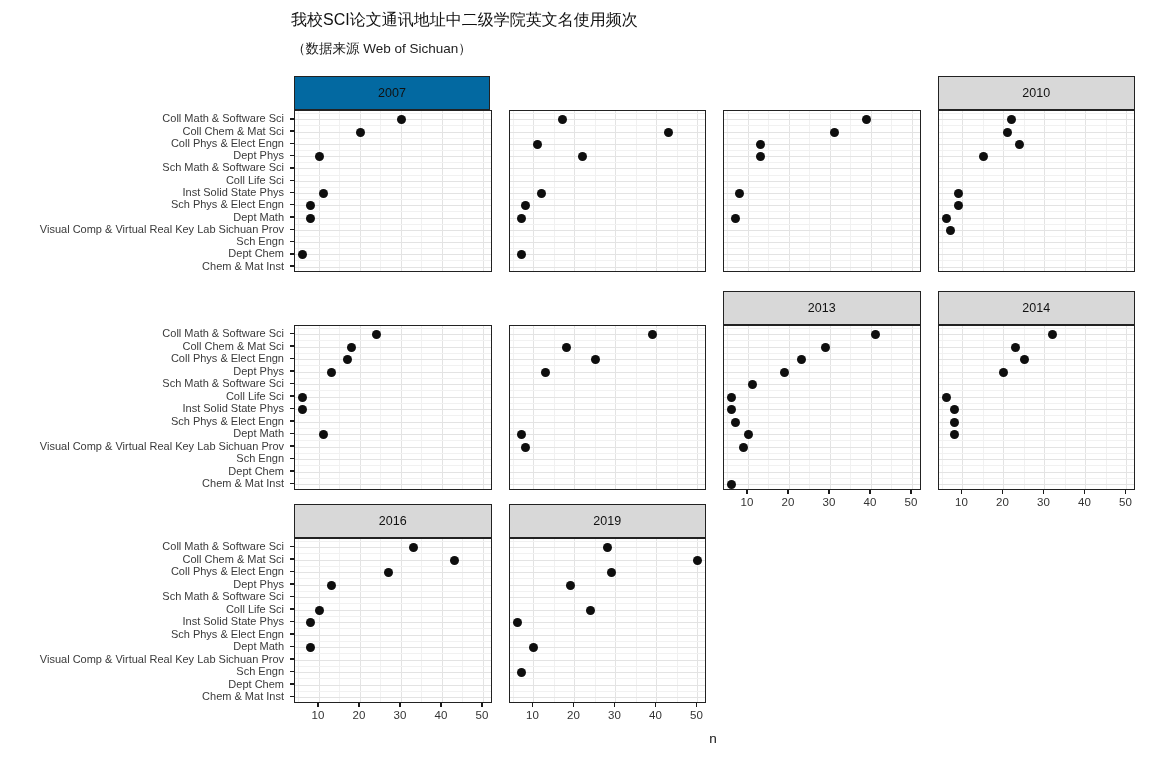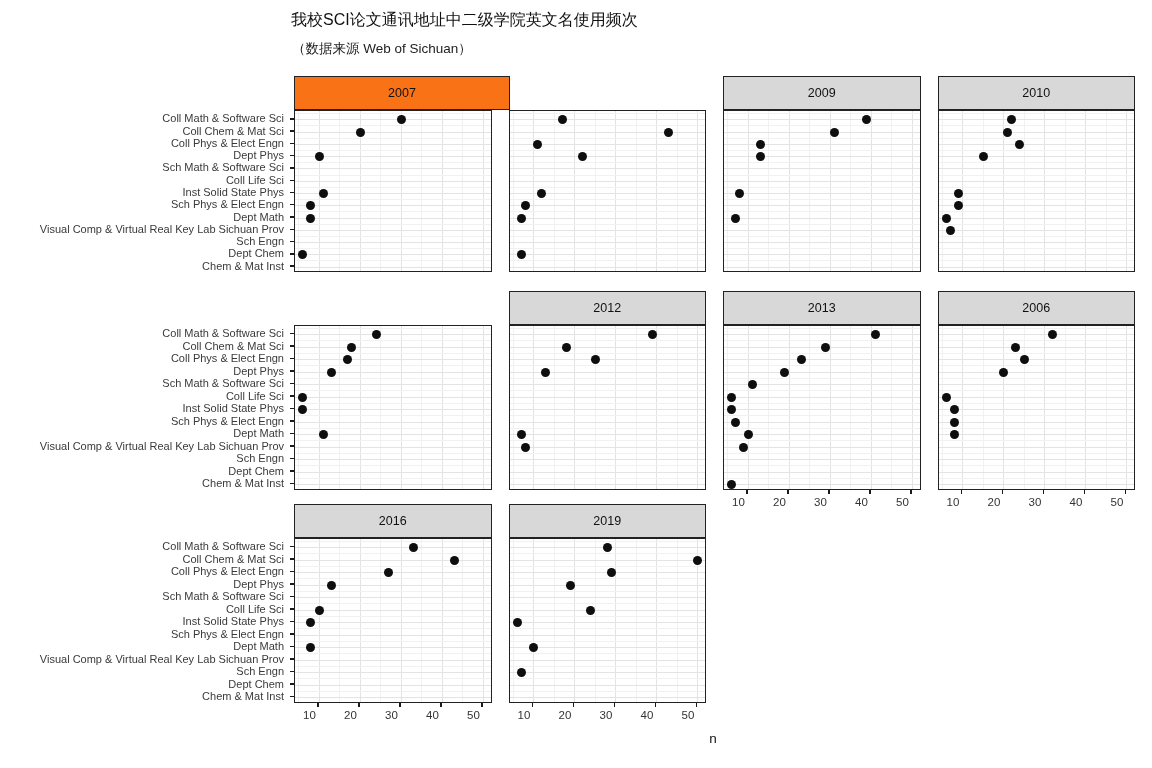--- a/index.html
+++ b/index.html
@@ -10,21 +10,21 @@
   .xlabel   { position:absolute; left:663px; top:731px; width:100px; text-align:center; font-size:13.5px; color:#111; }
   #chart-root { position:absolute; left:0; top:0; width:1152px; height:768px; }
   .strip { position:absolute; box-sizing:border-box; border:1.4px solid #222;
            display:flex; align-items:center; justify-content:center;
            font-size:12.5px; color:#141414; }
   .panel { position:absolute; box-sizing:border-box; border:1.4px solid #222; overflow:hidden; }
   .gl    { position:absolute; }
   .dot   { position:absolute; width:9px; height:9px; border-radius:50%; }
   .ylab  { position:absolute; left:0; width:284px; text-align:right; font-size:11px;
            line-height:13px; color:#3a3a3a; white-space:nowrap; }
-  .xticklab { position:absolute; width:30px; font-size:11.5px; color:#333; }
+  .xticklab { position:absolute; width:30px; text-align:center; font-size:11.5px; color:#333; }
   .tick  { position:absolute; background:#1a1a1a; }
 </style>
 </head>
 <body>
 
 <div class="figure">
   <div class="title">我校SCI论文通讯地址中二级学院英文名使用频次</div>
   <div class="subtitle">（数据来源 Web of Sichuan）</div>
   <div id="chart-root">
       <div class="ylab" style="top: 112.336px;">Coll Math &amp; Software Sci</div>
@@ -98,21 +98,21 @@
       <div class="ylab" style="top: 640px;">Dept Math</div>
       <div class="tick" style="left: 289.5px; top: 645.8px; width: 4.5px; height: 1.4px;"></div>
       <div class="ylab" style="top: 652.5px;">Visual Comp &amp; Virtual Real Key Lab Sichuan Prov</div>
       <div class="tick" style="left: 289.5px; top: 658.3px; width: 4.5px; height: 1.4px;"></div>
       <div class="ylab" style="top: 665px;">Sch Engn</div>
       <div class="tick" style="left: 289.5px; top: 670.8px; width: 4.5px; height: 1.4px;"></div>
       <div class="ylab" style="top: 677.5px;">Dept Chem</div>
       <div class="tick" style="left: 289.5px; top: 683.3px; width: 4.5px; height: 1.4px;"></div>
       <div class="ylab" style="top: 690px;">Chem &amp; Mat Inst</div>
       <div class="tick" style="left: 289.5px; top: 695.8px; width: 4.5px; height: 1.4px;"></div>
-      <div class="strip" style="left: 294px; top: 76px; width: 216px; height: 34px; background: #f97316; color: rgb(17, 17, 17);">
+      <div class="strip" style="left: 294px; top: 76px; width: 196px; height: 34px; background: #0369a1; color: rgb(17, 17, 17);">
         <span>2007</span>
       </div>
       <div class="panel" style="left: 294px; top: 110px; width: 197.5px; height: 162px; background: rgb(255, 255, 255); border-color: rgb(34, 34, 34);">
         <div class="gl" style="left: 3px; top: 0px; width: 1px; height: 162px; background: rgb(241, 241, 241);"></div>
         <div class="gl" style="left: 44px; top: 0px; width: 1px; height: 162px; background: rgb(241, 241, 241);"></div>
         <div class="gl" style="left: 85px; top: 0px; width: 1px; height: 162px; background: rgb(241, 241, 241);"></div>
         <div class="gl" style="left: 126px; top: 0px; width: 1px; height: 162px; background: rgb(241, 241, 241);"></div>
         <div class="gl" style="left: 167px; top: 0px; width: 1px; height: 162px; background: rgb(241, 241, 241);"></div>
         <div class="gl" style="left: 23.5px; top: 0px; width: 1px; height: 162px; background: rgb(227, 227, 227);"></div>
         <div class="gl" style="left: 64.5px; top: 0px; width: 1px; height: 162px; background: rgb(227, 227, 227);"></div>
@@ -192,23 +192,20 @@
         <div class="gl" style="left: 0px; top: 155.609px; width: 197.5px; height: 1px; background: rgb(227, 227, 227);"></div>
         <div class="dot" style="left: 48.2px; top: 4.33636px; background: rgb(14, 14, 14);"></div>
         <div class="dot" style="left: 154.8px; top: 16.6091px; background: rgb(14, 14, 14);"></div>
         <div class="dot" style="left: 23.6px; top: 28.8818px; background: rgb(14, 14, 14);"></div>
         <div class="dot" style="left: 68.7px; top: 41.1545px; background: rgb(14, 14, 14);"></div>
         <div class="dot" style="left: 27.7px; top: 77.9727px; background: rgb(14, 14, 14);"></div>
         <div class="dot" style="left: 11.3px; top: 90.2455px; background: rgb(14, 14, 14);"></div>
         <div class="dot" style="left: 7.2px; top: 102.518px; background: rgb(14, 14, 14);"></div>
         <div class="dot" style="left: 7.2px; top: 139.336px; background: rgb(14, 14, 14);"></div>
       </div>
-      <div class="strip" style="left: 723px; top: 76px; width: 197.5px; height: 34px; background: rgb(216, 216, 216); color: rgb(17, 17, 17);">
-        <span>2009</span>
-      </div>
       <div class="panel" style="left: 723px; top: 110px; width: 197.5px; height: 162px; background: rgb(255, 255, 255); border-color: rgb(34, 34, 34);">
         <div class="gl" style="left: 3px; top: 0px; width: 1px; height: 162px; background: rgb(241, 241, 241);"></div>
         <div class="gl" style="left: 44px; top: 0px; width: 1px; height: 162px; background: rgb(241, 241, 241);"></div>
         <div class="gl" style="left: 85px; top: 0px; width: 1px; height: 162px; background: rgb(241, 241, 241);"></div>
         <div class="gl" style="left: 126px; top: 0px; width: 1px; height: 162px; background: rgb(241, 241, 241);"></div>
         <div class="gl" style="left: 167px; top: 0px; width: 1px; height: 162px; background: rgb(241, 241, 241);"></div>
         <div class="gl" style="left: 23.5px; top: 0px; width: 1px; height: 162px; background: rgb(227, 227, 227);"></div>
         <div class="gl" style="left: 64.5px; top: 0px; width: 1px; height: 162px; background: rgb(227, 227, 227);"></div>
         <div class="gl" style="left: 105.5px; top: 0px; width: 1px; height: 162px; background: rgb(227, 227, 227);"></div>
         <div class="gl" style="left: 146.5px; top: 0px; width: 1px; height: 162px; background: rgb(227, 227, 227);"></div>
@@ -332,23 +329,20 @@
         <div class="gl" style="left: 0px; top: 146px; width: 197.5px; height: 1px; background: rgb(227, 227, 227);"></div>
         <div class="gl" style="left: 0px; top: 152.25px; width: 197.5px; height: 1px; background: rgb(241, 241, 241);"></div>
         <div class="gl" style="left: 0px; top: 158.5px; width: 197.5px; height: 1px; background: rgb(227, 227, 227);"></div>
         <div class="dot" style="left: 76.9px; top: 4.5px; background: rgb(14, 14, 14);"></div>
         <div class="dot" style="left: 52.3px; top: 17px; background: rgb(14, 14, 14);"></div>
         <div class="dot" style="left: 48.2px; top: 29.5px; background: rgb(14, 14, 14);"></div>
         <div class="dot" style="left: 31.8px; top: 42px; background: rgb(14, 14, 14);"></div>
         <div class="dot" style="left: 3.1px; top: 67px; background: rgb(14, 14, 14);"></div>
         <div class="dot" style="left: 3.1px; top: 79.5px; background: rgb(14, 14, 14);"></div>
         <div class="dot" style="left: 23.6px; top: 104.5px; background: rgb(14, 14, 14);"></div>
-      </div>
-      <div class="strip" style="left: 508.5px; top: 290.5px; width: 197.5px; height: 34px; background: rgb(216, 216, 216); color: rgb(17, 17, 17);">
-        <span>2012</span>
       </div>
       <div class="panel" style="left: 508.5px; top: 324.5px; width: 197.5px; height: 165px; background: rgb(255, 255, 255); border-color: rgb(34, 34, 34);">
         <div class="gl" style="left: 3px; top: 0px; width: 1px; height: 165px; background: rgb(241, 241, 241);"></div>
         <div class="gl" style="left: 44px; top: 0px; width: 1px; height: 165px; background: rgb(241, 241, 241);"></div>
         <div class="gl" style="left: 85px; top: 0px; width: 1px; height: 165px; background: rgb(241, 241, 241);"></div>
         <div class="gl" style="left: 126px; top: 0px; width: 1px; height: 165px; background: rgb(241, 241, 241);"></div>
         <div class="gl" style="left: 167px; top: 0px; width: 1px; height: 165px; background: rgb(241, 241, 241);"></div>
         <div class="gl" style="left: 23.5px; top: 0px; width: 1px; height: 165px; background: rgb(227, 227, 227);"></div>
         <div class="gl" style="left: 64.5px; top: 0px; width: 1px; height: 165px; background: rgb(227, 227, 227);"></div>
         <div class="gl" style="left: 105.5px; top: 0px; width: 1px; height: 165px; background: rgb(227, 227, 227);"></div>
@@ -443,21 +437,21 @@
       <div class="xticklab" style="left: 732px; top: 495.5px;">10</div>
       <div class="tick" style="left: 787.3px; top: 489.5px; width: 1.4px; height: 4.5px;"></div>
       <div class="xticklab" style="left: 773px; top: 495.5px;">20</div>
       <div class="tick" style="left: 828.3px; top: 489.5px; width: 1.4px; height: 4.5px;"></div>
       <div class="xticklab" style="left: 814px; top: 495.5px;">30</div>
       <div class="tick" style="left: 869.3px; top: 489.5px; width: 1.4px; height: 4.5px;"></div>
       <div class="xticklab" style="left: 855px; top: 495.5px;">40</div>
       <div class="tick" style="left: 910.3px; top: 489.5px; width: 1.4px; height: 4.5px;"></div>
       <div class="xticklab" style="left: 896px; top: 495.5px;">50</div>
       <div class="strip" style="left: 937.5px; top: 290.5px; width: 197.5px; height: 34px; background: rgb(216, 216, 216); color: rgb(17, 17, 17);">
-        <span>2006</span>
+        <span>2014</span>
       </div>
       <div class="panel" style="left: 937.5px; top: 324.5px; width: 197.5px; height: 165px; background: rgb(255, 255, 255); border-color: rgb(34, 34, 34);">
         <div class="gl" style="left: 3px; top: 0px; width: 1px; height: 165px; background: rgb(241, 241, 241);"></div>
         <div class="gl" style="left: 44px; top: 0px; width: 1px; height: 165px; background: rgb(241, 241, 241);"></div>
         <div class="gl" style="left: 85px; top: 0px; width: 1px; height: 165px; background: rgb(241, 241, 241);"></div>
         <div class="gl" style="left: 126px; top: 0px; width: 1px; height: 165px; background: rgb(241, 241, 241);"></div>
         <div class="gl" style="left: 167px; top: 0px; width: 1px; height: 165px; background: rgb(241, 241, 241);"></div>
         <div class="gl" style="left: 23.5px; top: 0px; width: 1px; height: 165px; background: rgb(227, 227, 227);"></div>
         <div class="gl" style="left: 64.5px; top: 0px; width: 1px; height: 165px; background: rgb(227, 227, 227);"></div>
         <div class="gl" style="left: 105.5px; top: 0px; width: 1px; height: 165px; background: rgb(227, 227, 227);"></div>

